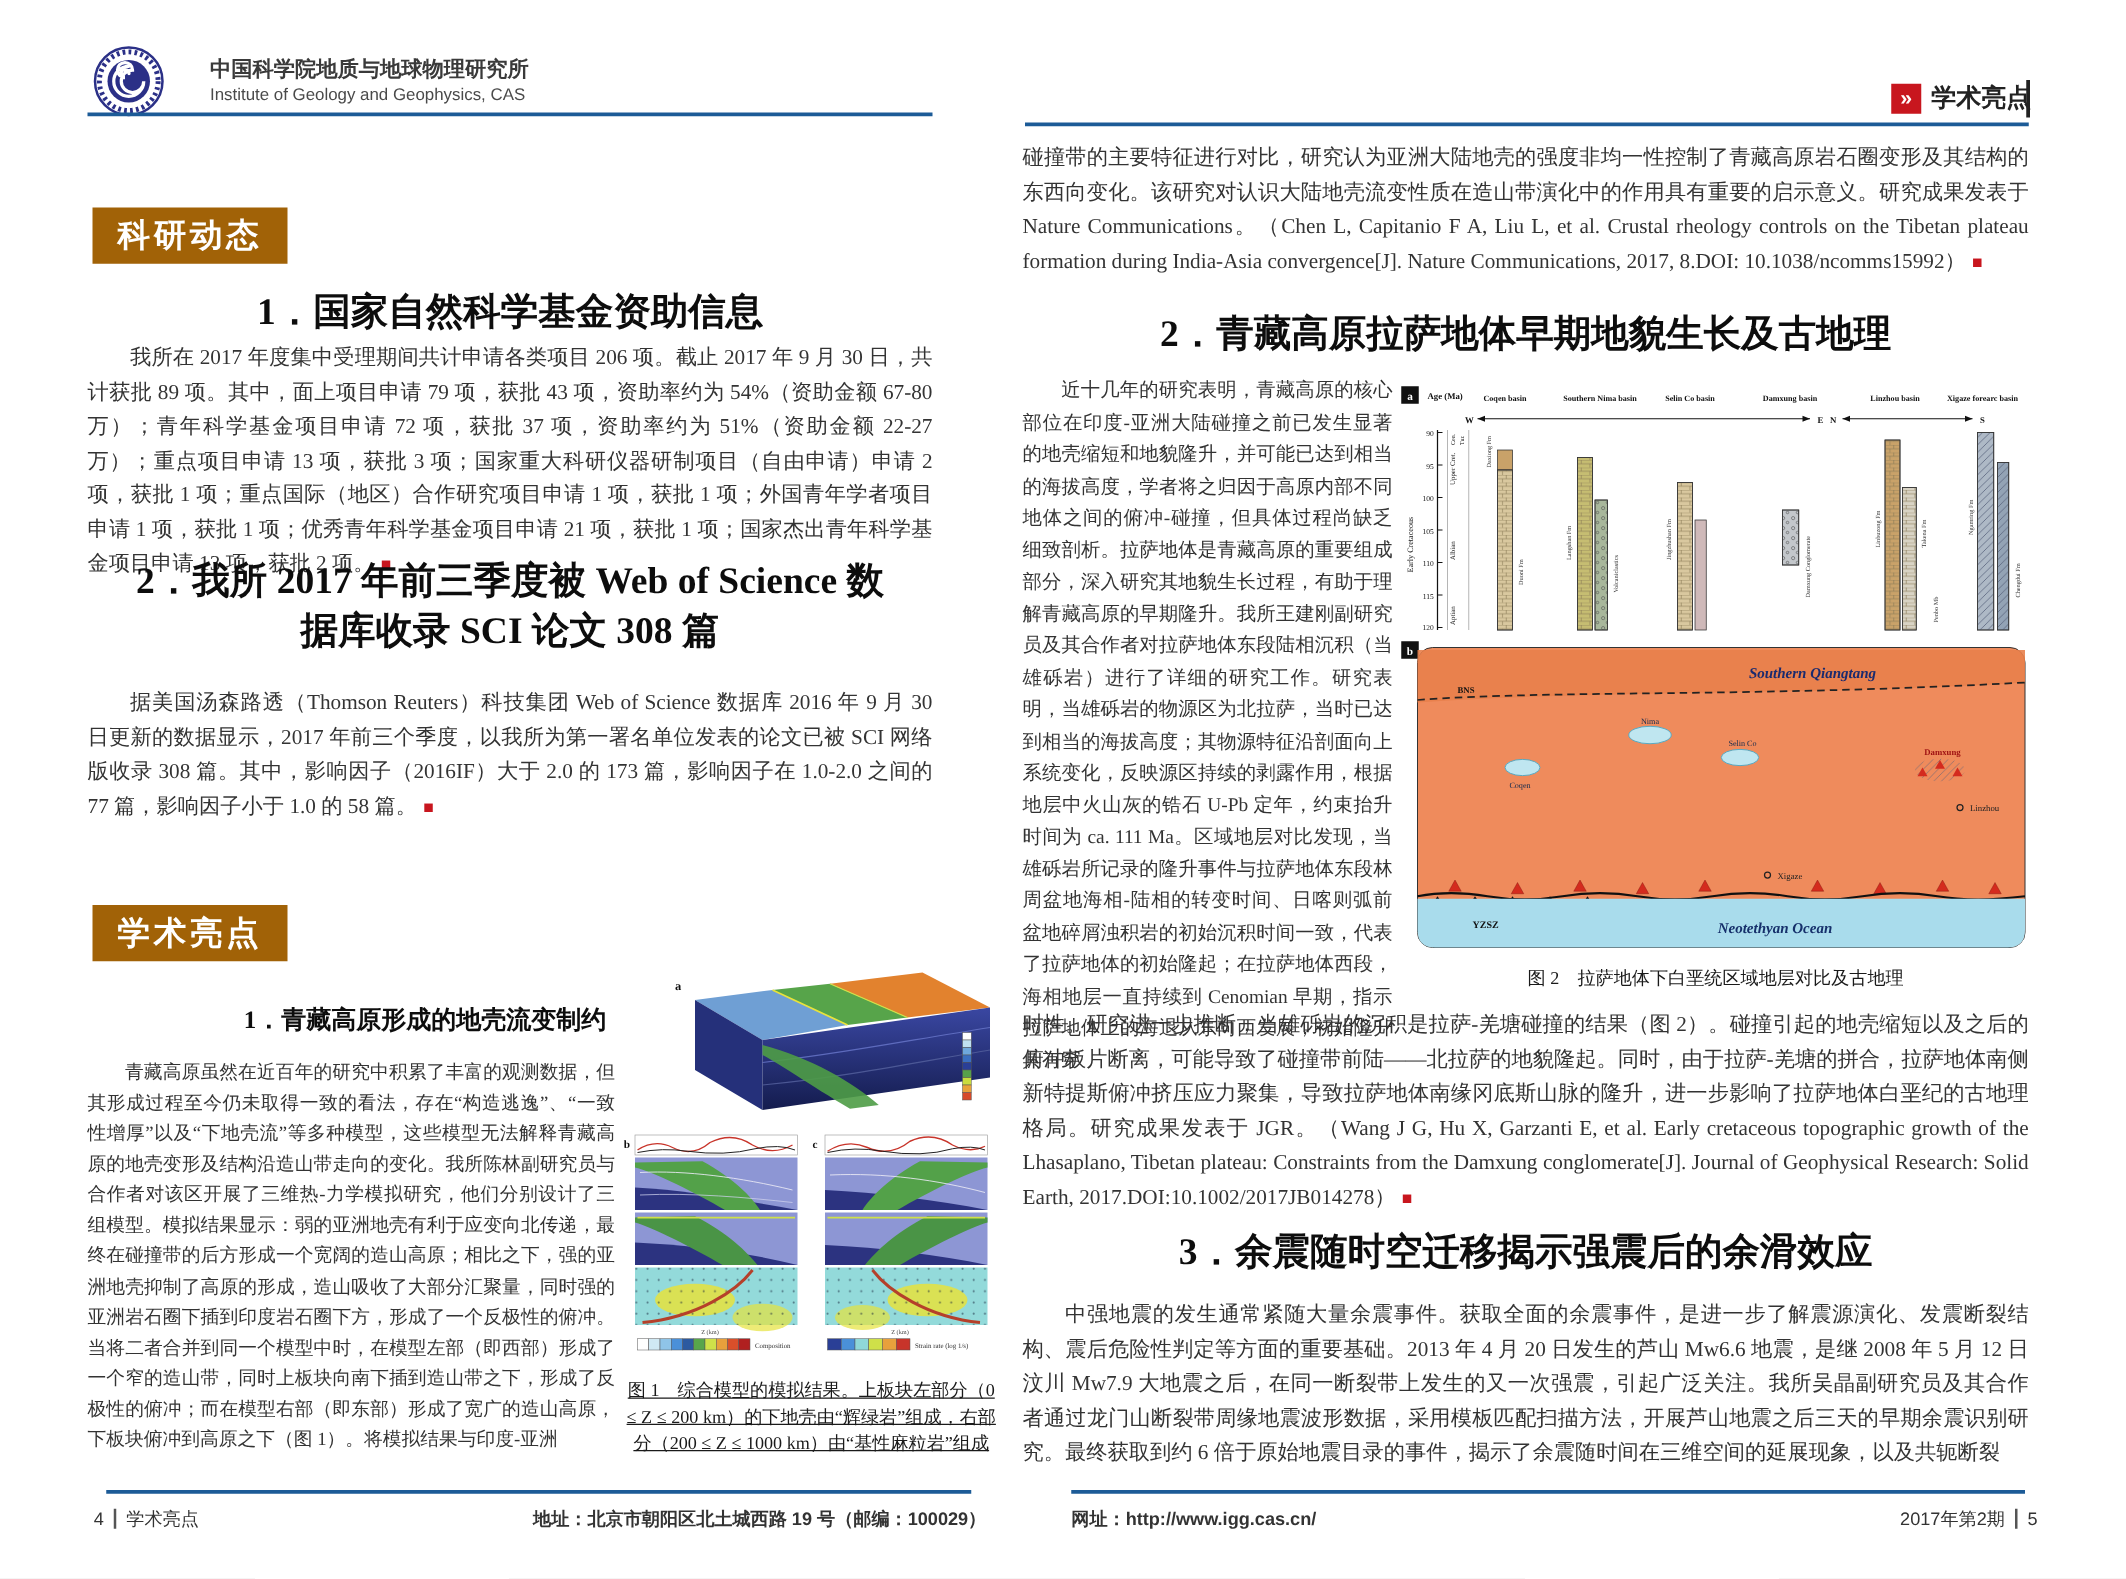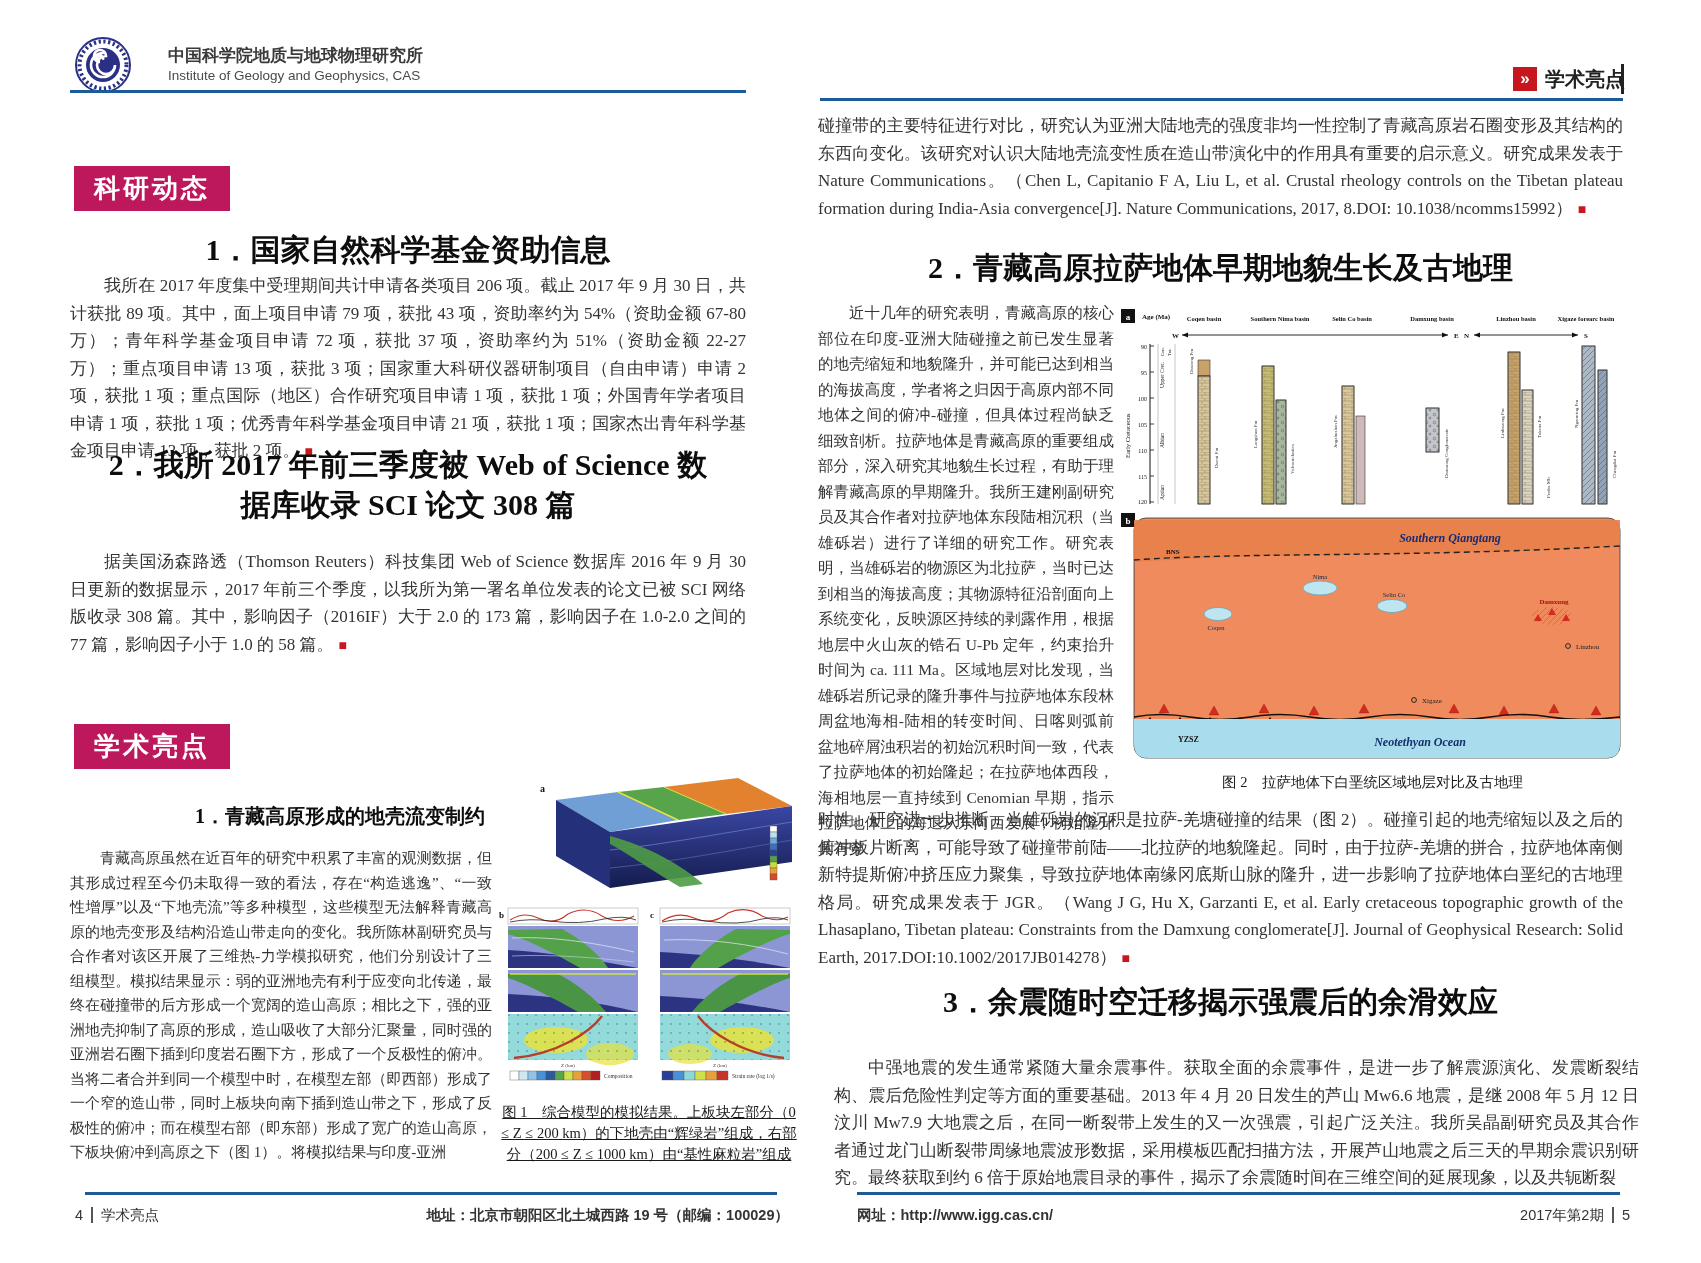--- a/index.html
+++ b/index.html
@@ -8,21 +8,21 @@
   .abs{position:absolute;}
   
   .inst-cn{font-family:"Liberation Sans","DejaVu Sans",sans-serif;font-size:17px;font-weight:bold;color:#3a3a3a;}
   .inst-en{font-family:"Liberation Sans","DejaVu Sans",sans-serif;font-size:13.5px;color:#4a4a4a;}
   .hrule{height:3px;background:#1c5b97;}
   .corner-chip{width:24px;height:24px;background:#c8161e;color:#fff;font-family:"Liberation Sans",sans-serif;
                font-weight:bold;font-size:17px;line-height:23px;text-align:center;}
   .corner-label{font-family:"Liberation Sans","DejaVu Sans",sans-serif;font-size:20px;font-weight:bold;color:#222;line-height:24px;}
   .vbar{width:3px;background:#222;}
   
-  .badge{background:#be185d;color:#fff;font-family:"Liberation Sans","DejaVu Sans",sans-serif;
+  .badge{background:#a16207;color:#fff;font-family:"Liberation Sans","DejaVu Sans",sans-serif;
          font-size:26px;font-weight:bold;padding:5px 20px;letter-spacing:3px;}
   
   .sec-title{font-weight:bold;color:#0d0d0d;text-align:center;font-size:30px;line-height:40px;}
   .para{text-align:justify;font-size:17px;line-height:27.5px;color:#333;}
   .indent{text-indent:2em;}
   .mk{color:#c8161e;margin-left:5px;font-size:14px;}
   .caption{font-size:14.5px;line-height:21px;text-align:center;color:#1a1a1a;}
   
   .foot{font-family:"Liberation Sans","DejaVu Sans",sans-serif;font-size:14.5px;color:#333;}
   .foot-bar{display:inline-block;width:2px;height:16px;background:#555;margin:0 8px;vertical-align:-3px;}
@@ -341,21 +341,21 @@
           <text x="300" y="438" font-size="12" font-weight="bold" font-style="italic" fill="#16306b" text-anchor="middle">Neotethyan Ocean</text>
         </g>
       </svg>
       <figcaption class="caption" style="width:505px;margin-top:8px;">图 2　拉萨地体下白垩统区域地层对比及古地理</figcaption>
     </figure>
 
     <p class="abs para" style="left:0;top:806px;width:805px;margin:0;"><span>时性。研究进一步推断，当雄砾岩的沉积是拉萨-羌塘碰撞的结果（图 2）。碰撞引起的地壳缩短以及之后的俯冲板片断离，可能导致了碰撞带前陆——北拉萨的地貌隆起。同时，由于拉萨-羌塘的拼合，拉萨地体南侧新特提斯俯冲挤压应力聚集，导致拉萨地体南缘冈底斯山脉的隆升，进一步影响了拉萨地体白垩纪的古地理格局。研究成果发表于 JGR。（Wang J G, Hu X, Garzanti E, et al. Early cretaceous topographic growth of the Lhasaplano, Tibetan plateau: Constraints from the Damxung conglomerate[J]. Journal of Geophysical Research: Solid Earth, 2017.DOI:10.1002/2017JB014278）</span><span class="mk">■</span></p>
 
     <div class="abs sec-title" style="left:0;top:982px;width:805px;">3．余震随时空迁移揭示强震后的余滑效应</div>
 
-    <p class="abs para indent" style="left:0;top:1038px;width:805px;margin:16px;">中强地震的发生通常紧随大量余震事件。获取全面的余震事件，是进一步了解震源演化、发震断裂结构、震后危险性判定等方面的重要基础。2013 年 4 月 20 日发生的芦山 Mw6.6 地震，是继 2008 年 5 月 12 日汶川 Mw7.9 大地震之后，在同一断裂带上发生的又一次强震，引起广泛关注。我所吴晶副研究员及其合作者通过龙门山断裂带周缘地震波形数据，采用模板匹配扫描方法，开展芦山地震之后三天的早期余震识别研究。最终获取到约 6 倍于原始地震目录的事件，揭示了余震随时间在三维空间的延展现象，以及共轭断裂</p>
+    <p class="abs para indent" style="left:0;top:1038px;width:805px;margin:0;">中强地震的发生通常紧随大量余震事件。获取全面的余震事件，是进一步了解震源演化、发震断裂结构、震后危险性判定等方面的重要基础。2013 年 4 月 20 日发生的芦山 Mw6.6 地震，是继 2008 年 5 月 12 日汶川 Mw7.9 大地震之后，在同一断裂带上发生的又一次强震，引起广泛关注。我所吴晶副研究员及其合作者通过龙门山断裂带周缘地震波形数据，采用模板匹配扫描方法，开展芦山地震之后三天的早期余震识别研究。最终获取到约 6 倍于原始地震目录的事件，揭示了余震随时间在三维空间的延展现象，以及共轭断裂</p>
   </div>
 
   <div class="abs hrule" style="left:85px;top:1192px;width:692px;"></div>
   <div class="abs hrule" style="left:857px;top:1192px;width:763px;"></div>
 
   <div class="abs foot" style="left:75px;top:1206px;">
     <span>4</span><span class="foot-bar"></span><span>学术亮点</span>
   </div>
   <div class="abs foot" style="left:312px;top:1206px;width:477px;text-align:right;font-weight:bold;">地址：北京市朝阳区北土城西路 19 号（邮编：100029）</div>
 

